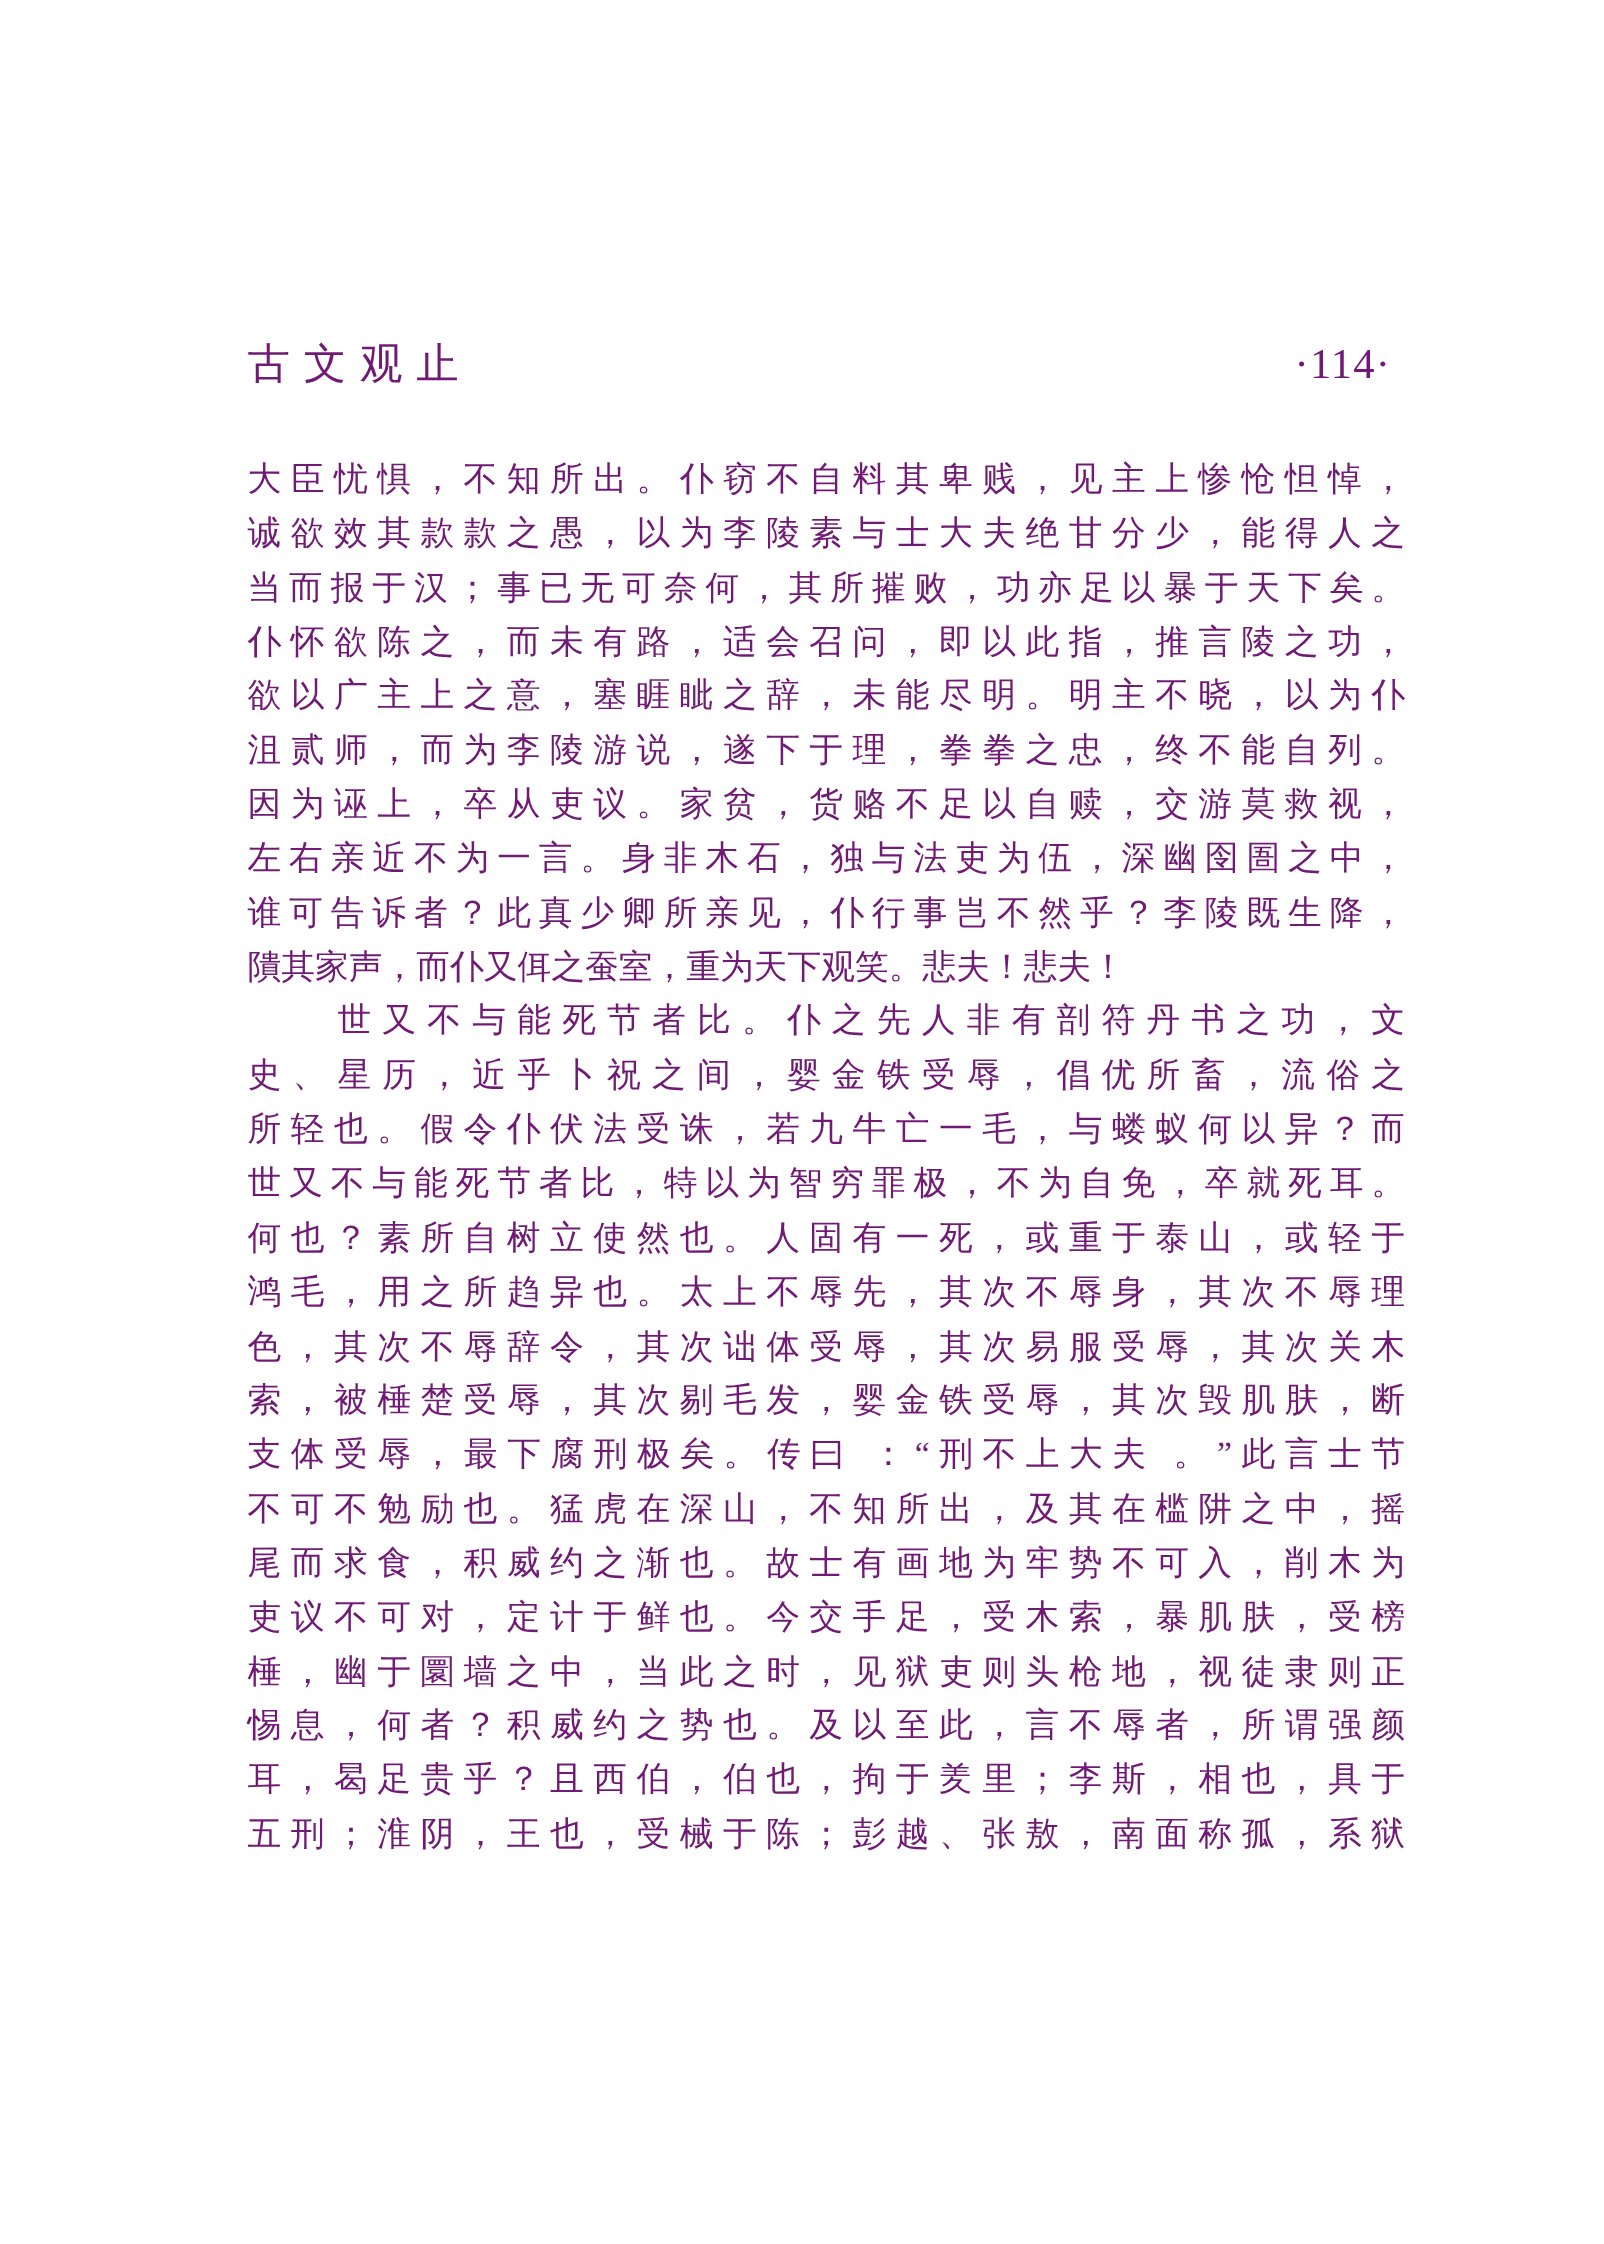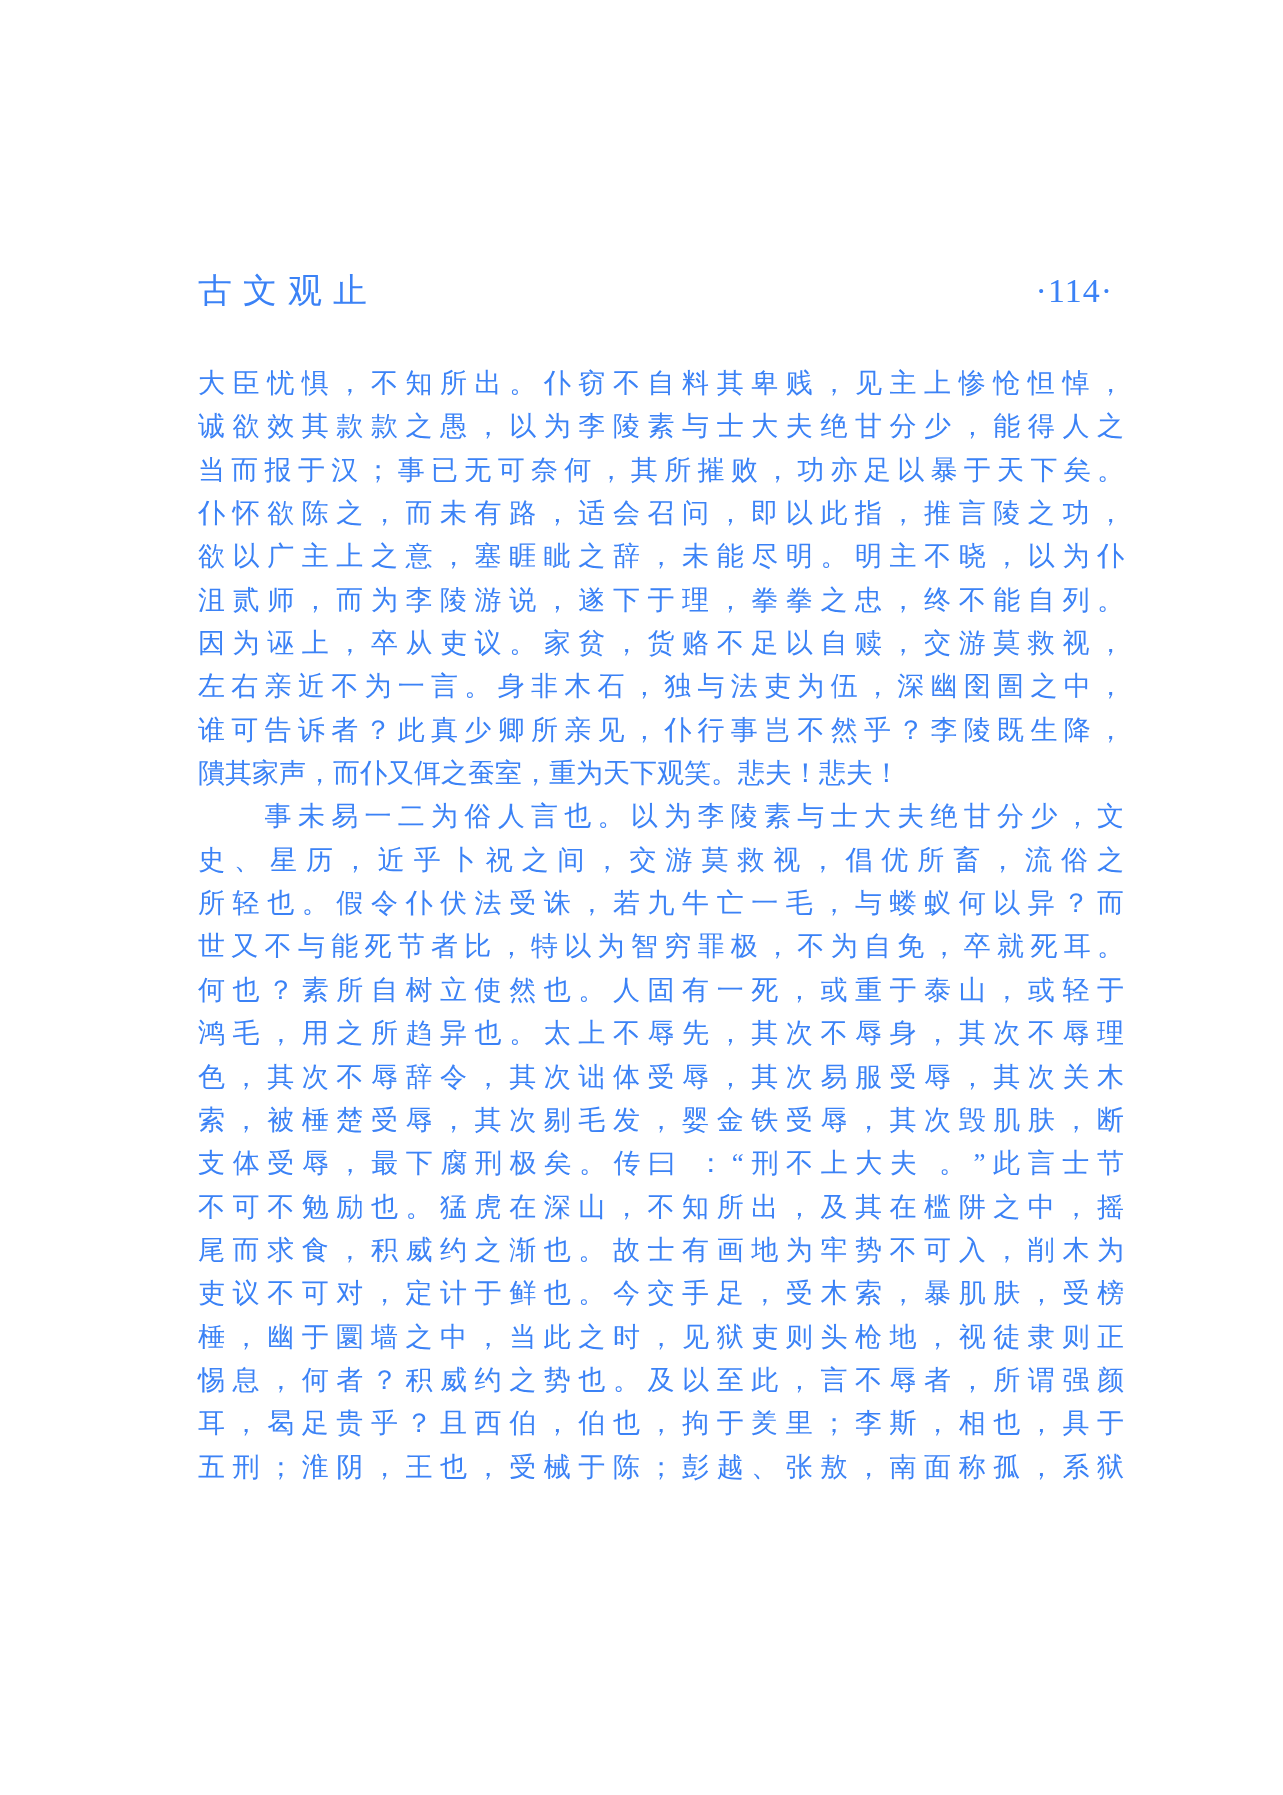--- a/index.html
+++ b/index.html
@@ -5,21 +5,21 @@
   html, body {
     margin: 0;
     padding: 0;
     background: #ffffff;
   }
   .page {
     position: relative;
     width: 1283px;
     height: 1795px;
     background: #ffffff;
-    color: #3b82f6;
+    color: #701a75;
     font-family: "Liberation Serif", "DejaVu Serif", serif;
     overflow: hidden;
   }
   .header {
     position: absolute;
     left: 198px;
     top: 268px;
     width: 915px;
     display: flex;
     justify-content: space-between;
@@ -72,22 +72,22 @@
         <div class="text-line">当而报于汉；事已无可奈何，其所摧败，功亦足以暴于天下矣。</div>
         <div class="text-line">仆怀欲陈之，而未有路，适会召问，即以此指，推言陵之功，</div>
         <div class="text-line">欲以广主上之意，塞睚眦之辞，未能尽明。明主不晓，以为仆</div>
         <div class="text-line">沮贰师，而为李陵游说，遂下于理，拳拳之忠，终不能自列。</div>
         <div class="text-line">因为诬上，卒从吏议。家贫，货赂不足以自赎，交游莫救视，</div>
         <div class="text-line">左右亲近不为一言。身非木石，独与法吏为伍，深幽囹圄之中，</div>
         <div class="text-line">谁可告诉者？此真少卿所亲见，仆行事岂不然乎？李陵既生降，</div>
         <div class="text-line para-last">隤其家声，而仆又佴之蚕室，重为天下观笑。悲夫！悲夫！</div>
       </div>
       <div class="paragraph">
-        <div class="text-line">　　事未易一二为俗人言也。以为李陵素与士大夫绝甘分少，文</div>
-        <div class="text-line">史、星历，近乎卜祝之间，交游莫救视，倡优所畜，流俗之</div>
+        <div class="text-line">　　世又不与能死节者比。仆之先人非有剖符丹书之功，文</div>
+        <div class="text-line">史、星历，近乎卜祝之间，婴金铁受辱，倡优所畜，流俗之</div>
         <div class="text-line">所轻也。假令仆伏法受诛，若九牛亡一毛，与蝼蚁何以异？而</div>
         <div class="text-line">世又不与能死节者比，特以为智穷罪极，不为自免，卒就死耳。</div>
         <div class="text-line">何也？素所自树立使然也。人固有一死，或重于泰山，或轻于</div>
         <div class="text-line">鸿毛，用之所趋异也。太上不辱先，其次不辱身，其次不辱理</div>
         <div class="text-line">色，其次不辱辞令，其次诎体受辱，其次易服受辱，其次关木</div>
         <div class="text-line">索，被棰楚受辱，其次剔毛发，婴金铁受辱，其次毁肌肤，断</div>
         <div class="text-line">支体受辱，最下腐刑极矣。传曰 ：“刑不上大夫 。”此言士节</div>
         <div class="text-line">不可不勉励也。猛虎在深山，不知所出，及其在槛阱之中，摇</div>
         <div class="text-line">尾而求食，积威约之渐也。故士有画地为牢势不可入，削木为</div>
         <div class="text-line">吏议不可对，定计于鲜也。今交手足，受木索，暴肌肤，受榜</div>

